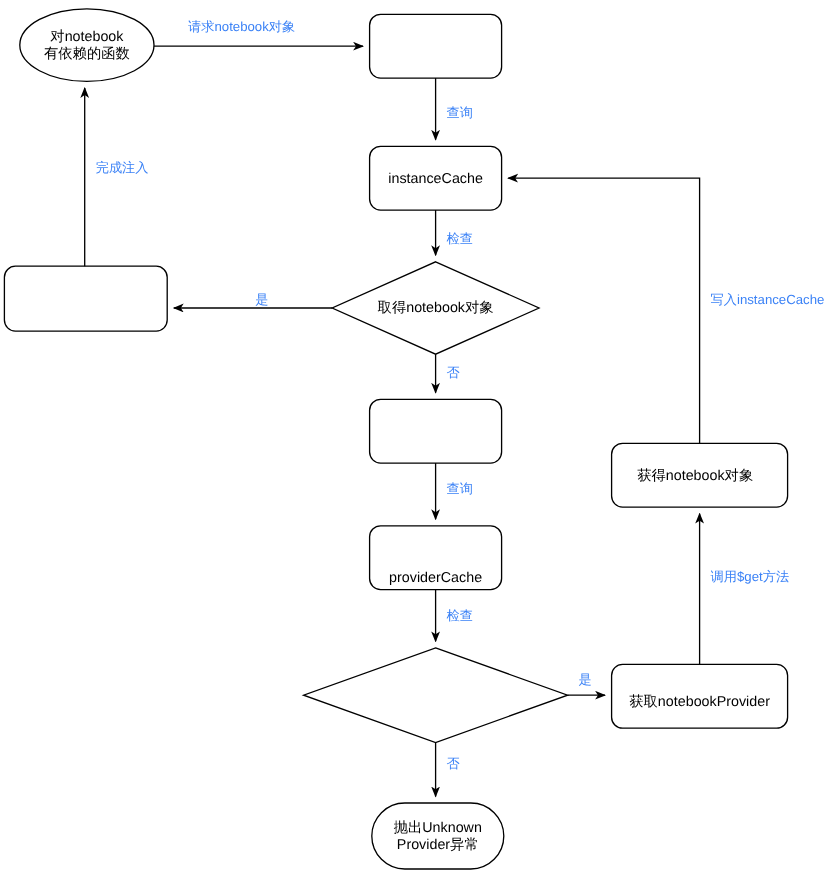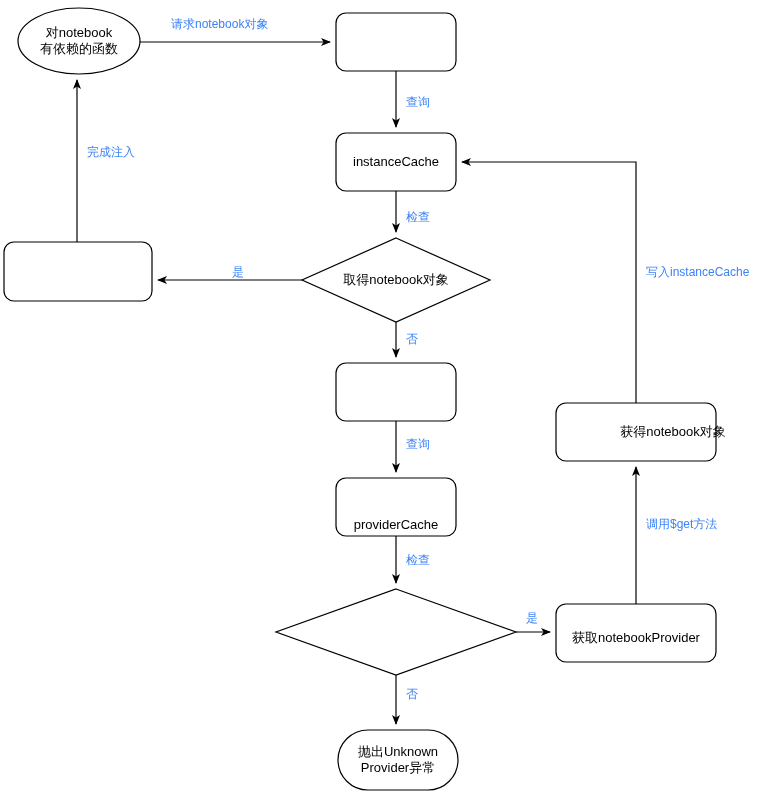--- a/index.html
+++ b/index.html
@@ -111,21 +111,21 @@
 
 
   <div class="node-label" style="left:306px; top:264px; width:180px; height:32px;">取得notebook对象</div>
 
 
   <div class="node-label" style="left:336px; top:496px; width:120px; height:58px;">providerCache</div>
 
 
   <div class="node-label" style="left:556px; top:604px; width:160px; height:68px;">获取notebookProvider</div>
 
-  <div class="node-label" style="left:556px; top:403px; width:152px; height:58px;margin-left:41px;">获得notebook对象</div>
+  <div class="node-label" style="left:556px; top:403px; width:152px; height:58px;">获得notebook对象</div>
 
   <div class="node-label" style="left:338px; top:730px; width:120px; height:60px;">抛出Unknown
 Provider异常</div>
 
   <div class="edge-label" style="left:169px; top:17px;">请求notebook对象</div>
 
   <div class="edge-label" style="left:404px; top:95px;">查询</div>
 
   <div class="edge-label" style="left:404px; top:210px;">检查</div>
 

